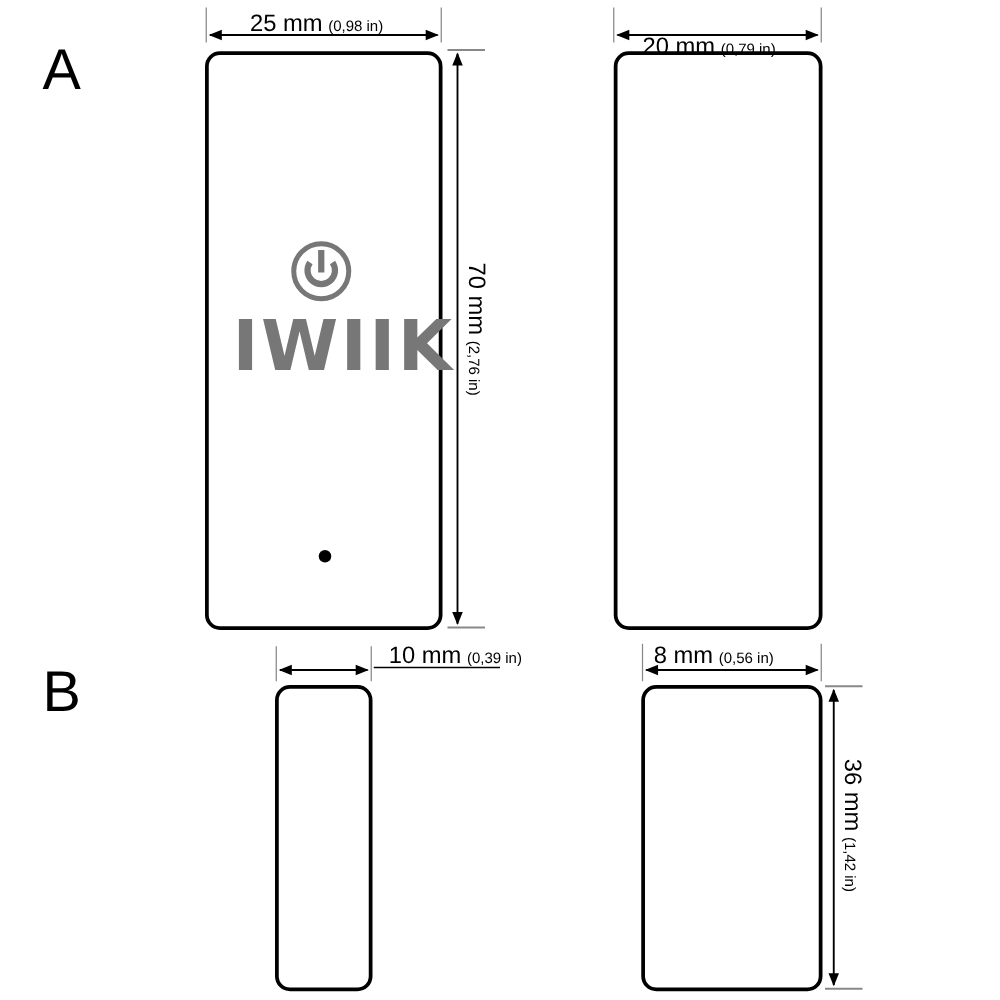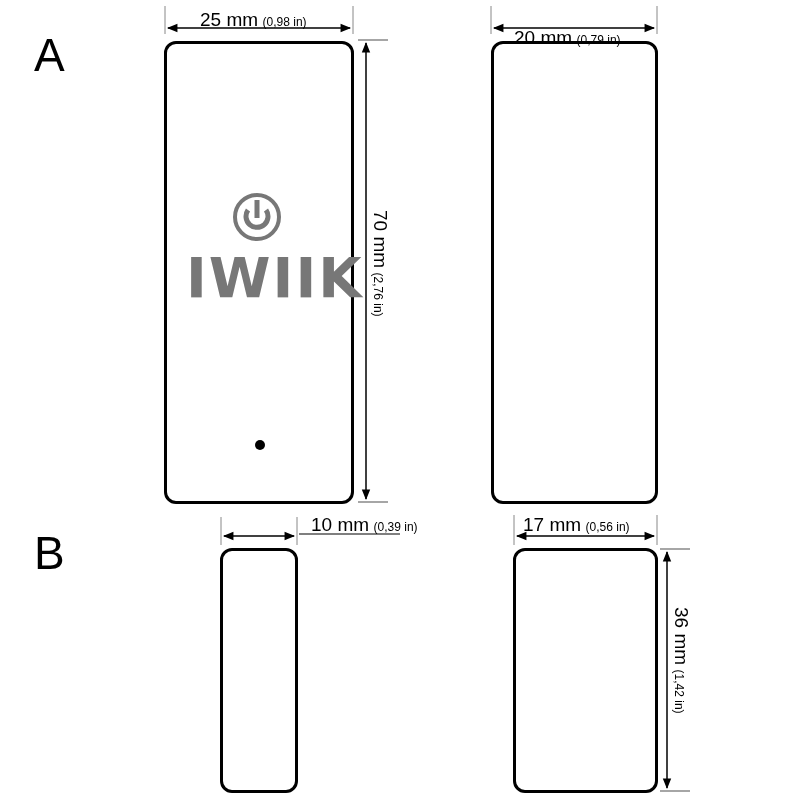--- a/index.html
+++ b/index.html
@@ -79,19 +79,19 @@
 </div>
 
 <div class="box" style="left:220px; top:548px; width:78px; height:245px;"></div>
 <div class="dim-text" style="left:311px; top:515px;">
   <span class="dim-main">10 mm</span>
   <span class="dim-sub">(0,39 in)</span>
 </div>
 
 <div class="box" style="left:513px; top:548px; width:145px; height:245px;"></div>
 <div class="dim-text" style="left:523px; top:515px;">
-  <span class="dim-main">17 mm</span>
+  <span class="dim-main">8 mm</span>
   <span class="dim-sub">(0,56 in)</span>
 </div>
 <div class="vtext" style="left:691px; top:607px;">
   <span class="dim-main">36 mm</span>
   <span class="dim-sub">(1,42 in)</span>
 </div>
 
 </body></html>

